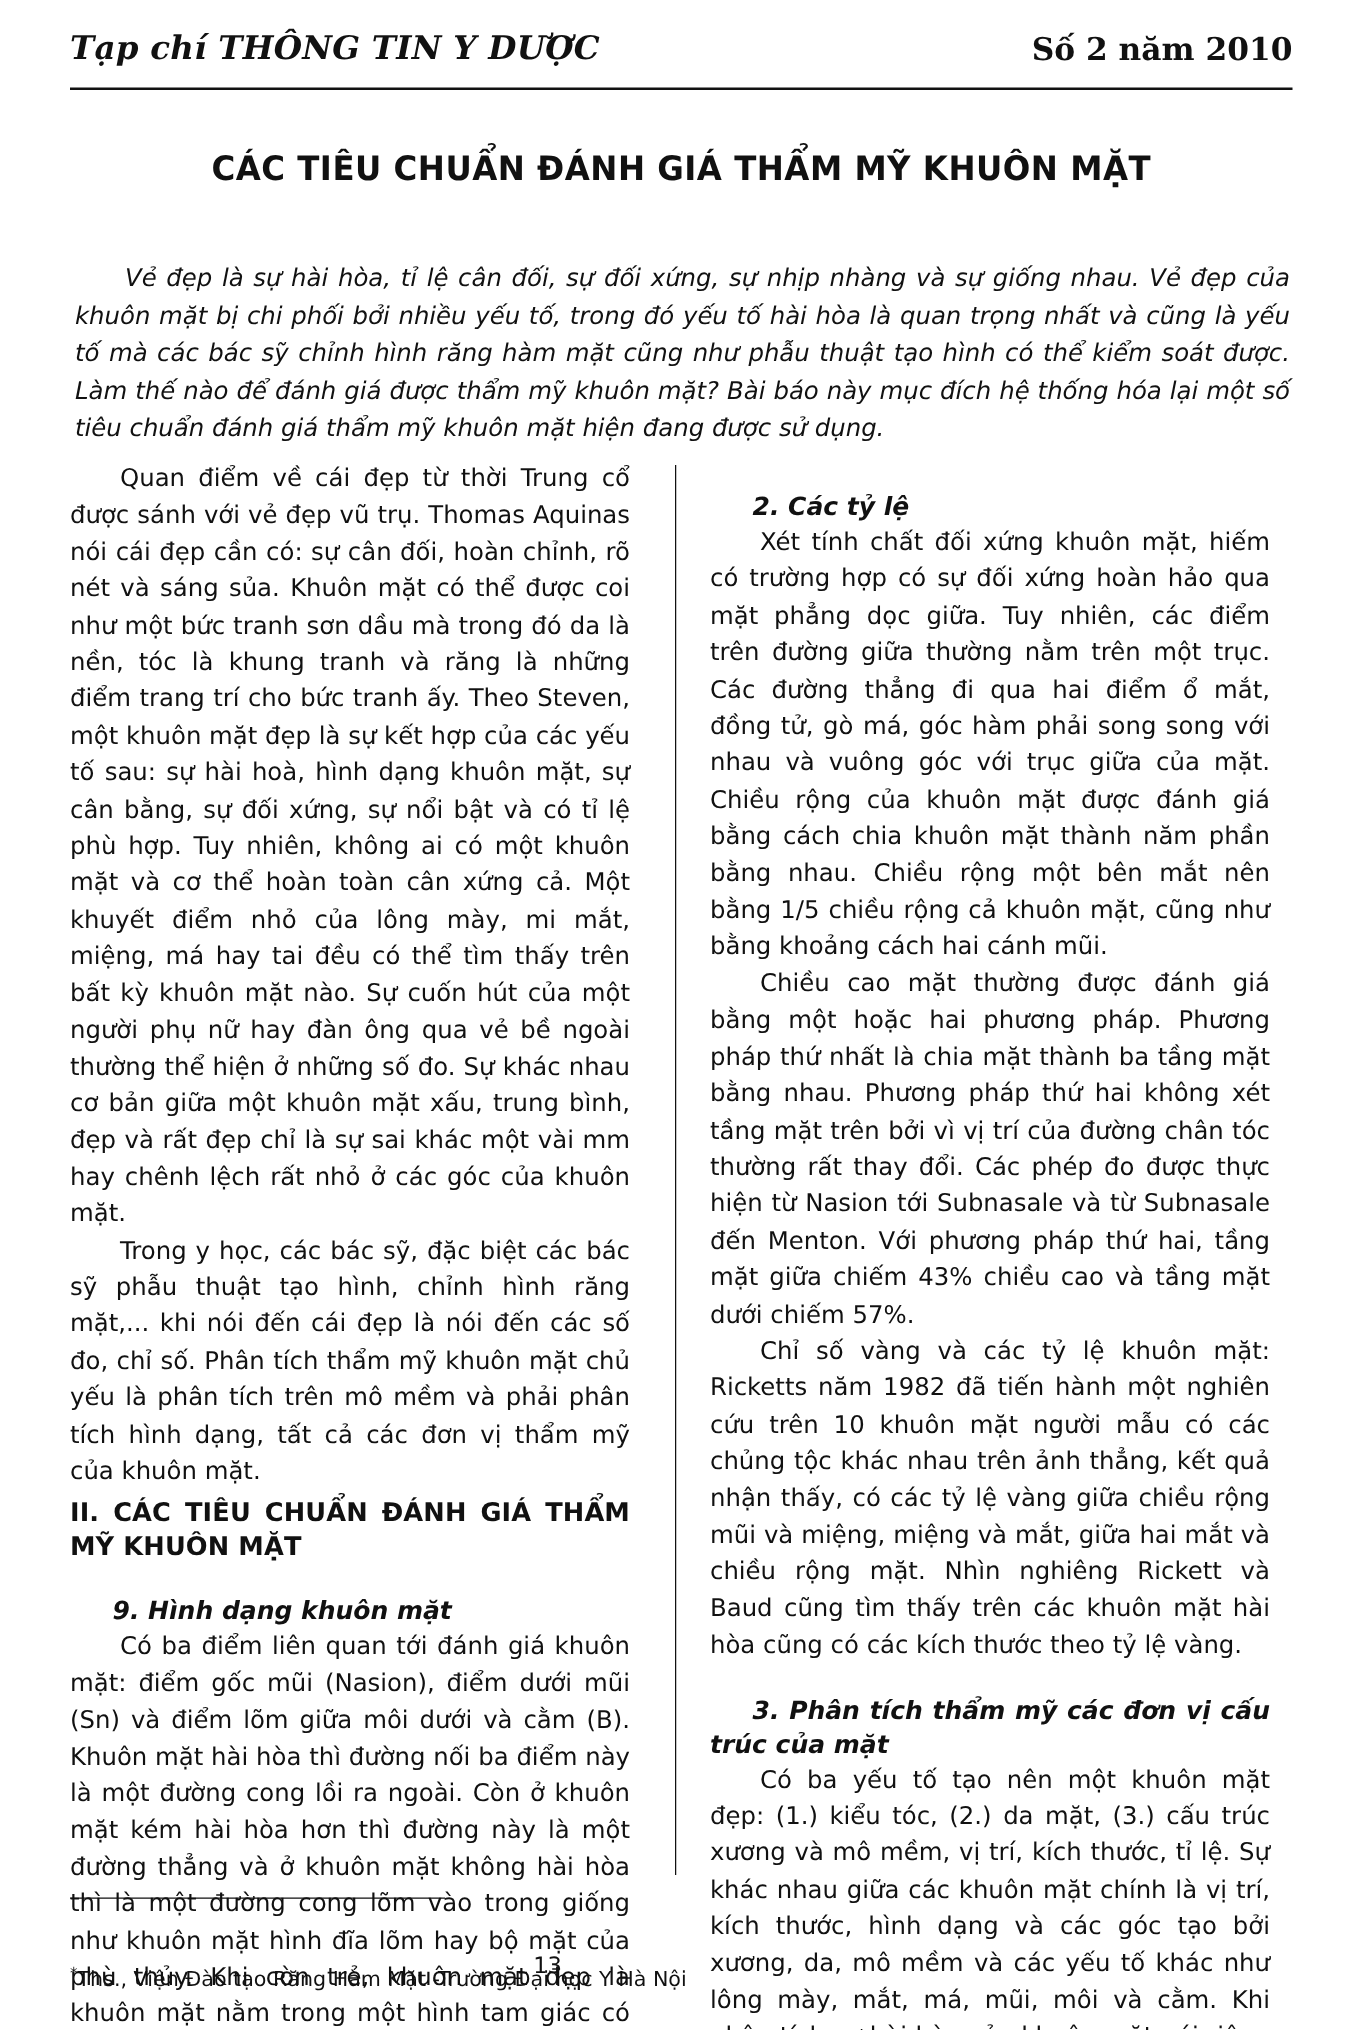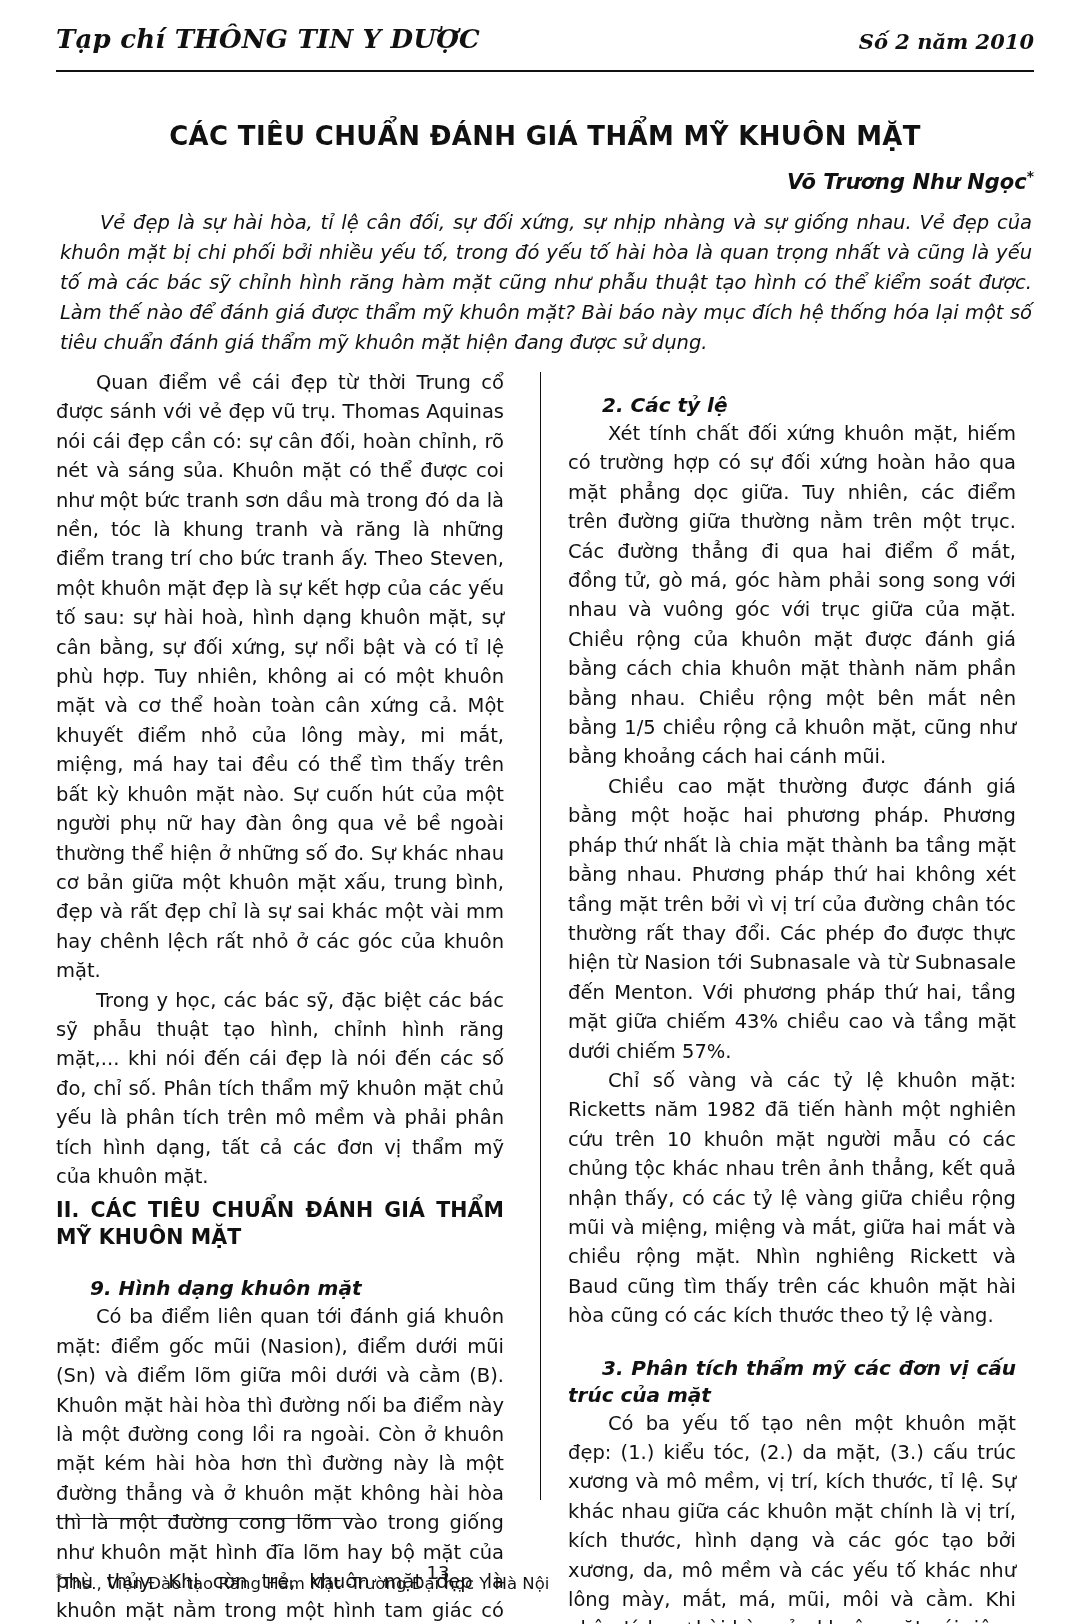--- a/index.html
+++ b/index.html
@@ -37,23 +37,22 @@
   .runhead-left {
     font-family: "DejaVu Serif", serif;
     font-style: italic;
     font-weight: bold;
     font-size: 26px;
     letter-spacing: 0.2px;
     white-space: nowrap;
   }
   .runhead-right {
     font-family: "DejaVu Serif", serif;
-    font-style: italic;
-    font-weight: bold;
-    font-size: 21px;
+    font-weight: bold;
+    font-size: 25px;
     white-space: nowrap;
   }
   .runhead-rule {
     position: absolute;
     left: 56px;
     top: 70px;
     width: 978px;
     height: 0;
     border-top: 2.5px solid #111;
   }
@@ -185,23 +184,20 @@
 
 <div class="page">
 
   <div class="runhead">
     <div class="runhead-left">Tạp chí THÔNG TIN Y DƯỢC</div>
     <div class="runhead-right">Số 2 năm 2010</div>
   </div>
   <div class="runhead-rule"></div>
 
   <div class="title">CÁC TIÊU CHUẨN ĐÁNH GIÁ THẨM MỸ KHUÔN MẶT</div>
-  <div class="author">
-    <span>Võ Trương Như Ngọc</span><span class="star">*</span>
-  </div>
 
   <div class="abstract">Vẻ đẹp là sự hài hòa, tỉ lệ cân đối, sự đối xứng, sự nhịp nhàng và sự giống nhau. Vẻ đẹp của khuôn mặt bị chi phối bởi nhiều yếu tố, trong đó yếu tố hài hòa là quan trọng nhất và cũng là yếu tố mà các bác sỹ chỉnh hình răng hàm mặt cũng như phẫu thuật tạo hình có thể kiểm soát được. Làm thế nào để đánh giá được thẩm mỹ khuôn mặt? Bài báo này mục đích hệ thống hóa lại một số tiêu chuẩn đánh giá thẩm mỹ khuôn mặt hiện đang được sử dụng.</div>
 
   <div class="cols">
     <div class="divider"></div>
 
     <div class="col col-left">
       <p class="para">Quan điểm về cái đẹp từ thời Trung cổ được sánh với vẻ đẹp vũ trụ. Thomas Aquinas nói cái đẹp cần có: sự cân đối, hoàn chỉnh, rõ nét và sáng sủa. Khuôn mặt có thể được coi như một bức tranh sơn dầu mà trong đó da là nền, tóc là khung tranh và răng là những điểm trang trí cho bức tranh ấy. Theo Steven, một khuôn mặt đẹp là sự kết hợp của các yếu tố sau: sự hài hoà, hình dạng khuôn mặt, sự cân bằng, sự đối xứng, sự nổi bật và có tỉ lệ phù hợp. Tuy nhiên, không ai có một khuôn mặt và cơ thể hoàn toàn cân xứng cả. Một khuyết điểm nhỏ của lông mày, mi mắt, miệng, má hay tai đều có thể tìm thấy trên bất kỳ khuôn mặt nào. Sự cuốn hút của một người phụ nữ hay đàn ông qua vẻ bề ngoài thường thể hiện ở những số đo. Sự khác nhau cơ bản giữa một khuôn mặt xấu, trung bình, đẹp và rất đẹp chỉ là sự sai khác một vài mm hay chênh lệch rất nhỏ ở các góc của khuôn mặt.</p>
       <p class="para">Trong y học, các bác sỹ, đặc biệt các bác sỹ phẫu thuật tạo hình, chỉnh hình răng mặt,... khi nói đến cái đẹp là nói đến các số đo, chỉ số. Phân tích thẩm mỹ khuôn mặt chủ yếu là phân tích trên mô mềm và phải phân tích hình dạng, tất cả các đơn vị thẩm mỹ của khuôn mặt.</p>
       <h2 class="sec">II. CÁC TIÊU CHUẨN ĐÁNH GIÁ THẨM MỸ KHUÔN MẶT</h2>

